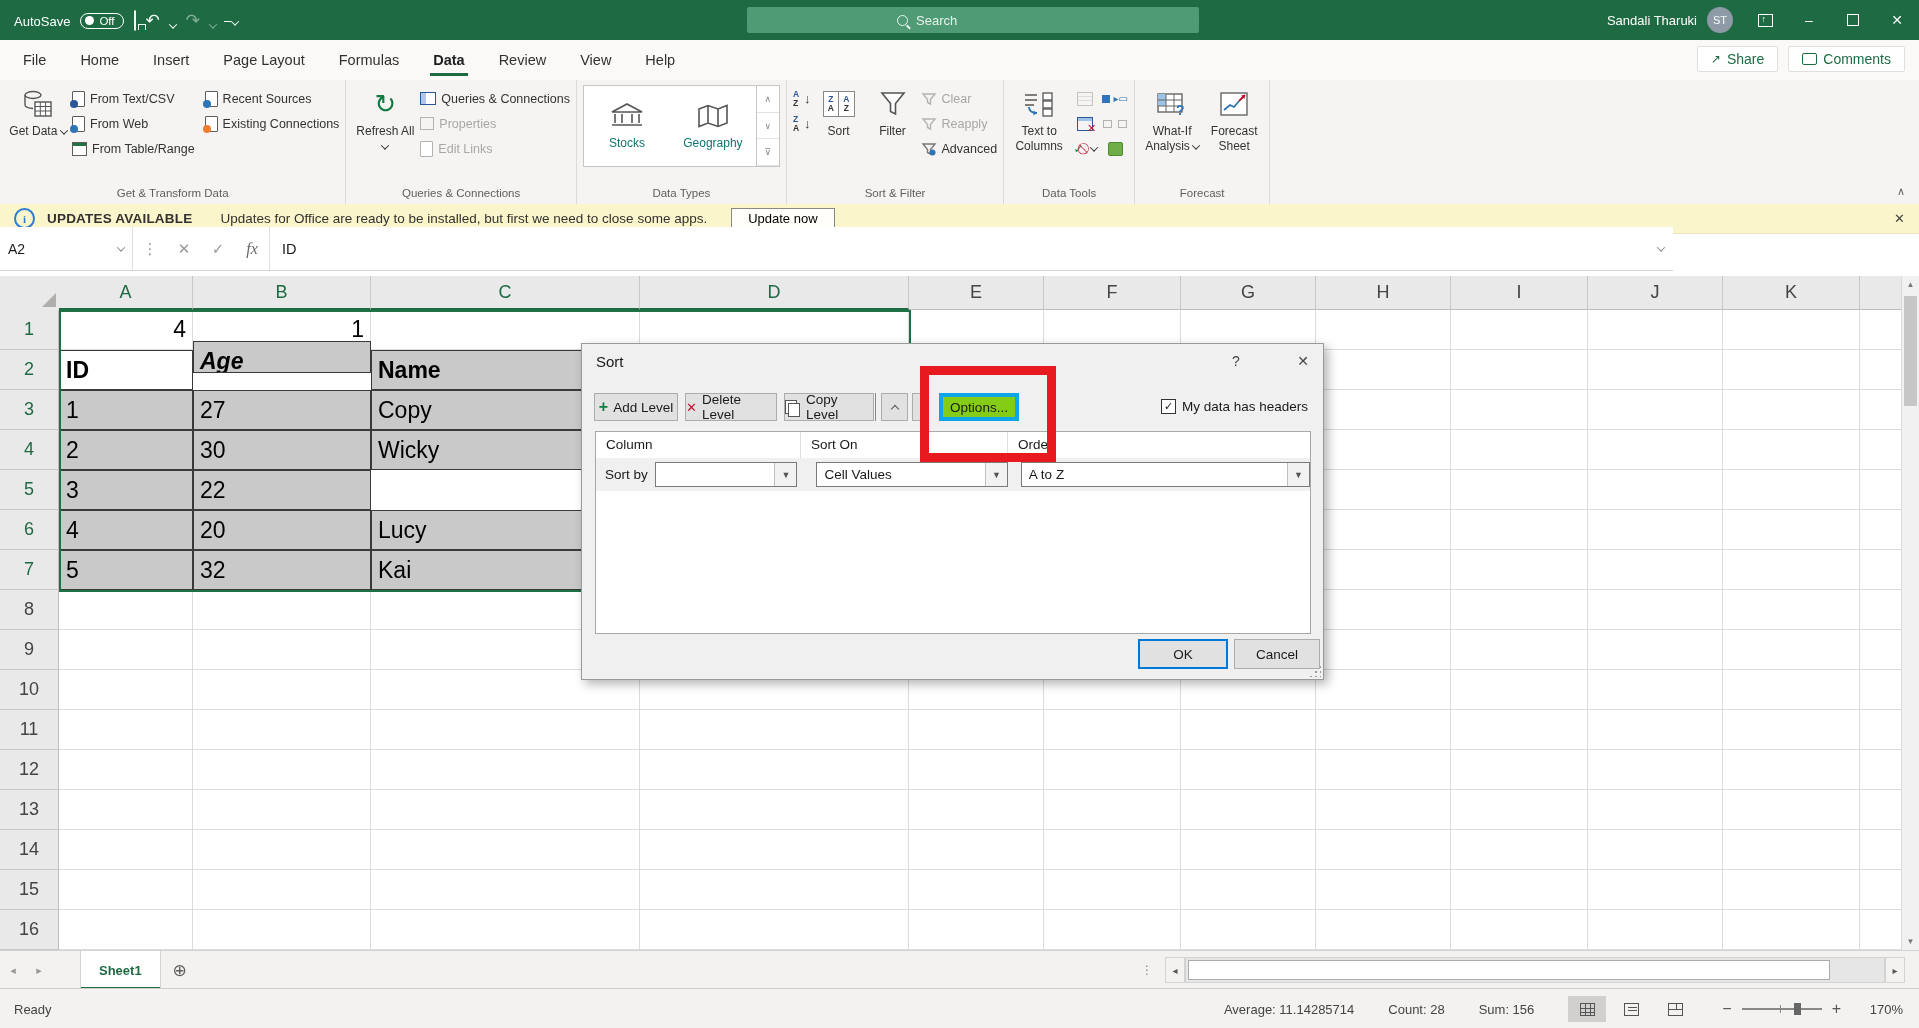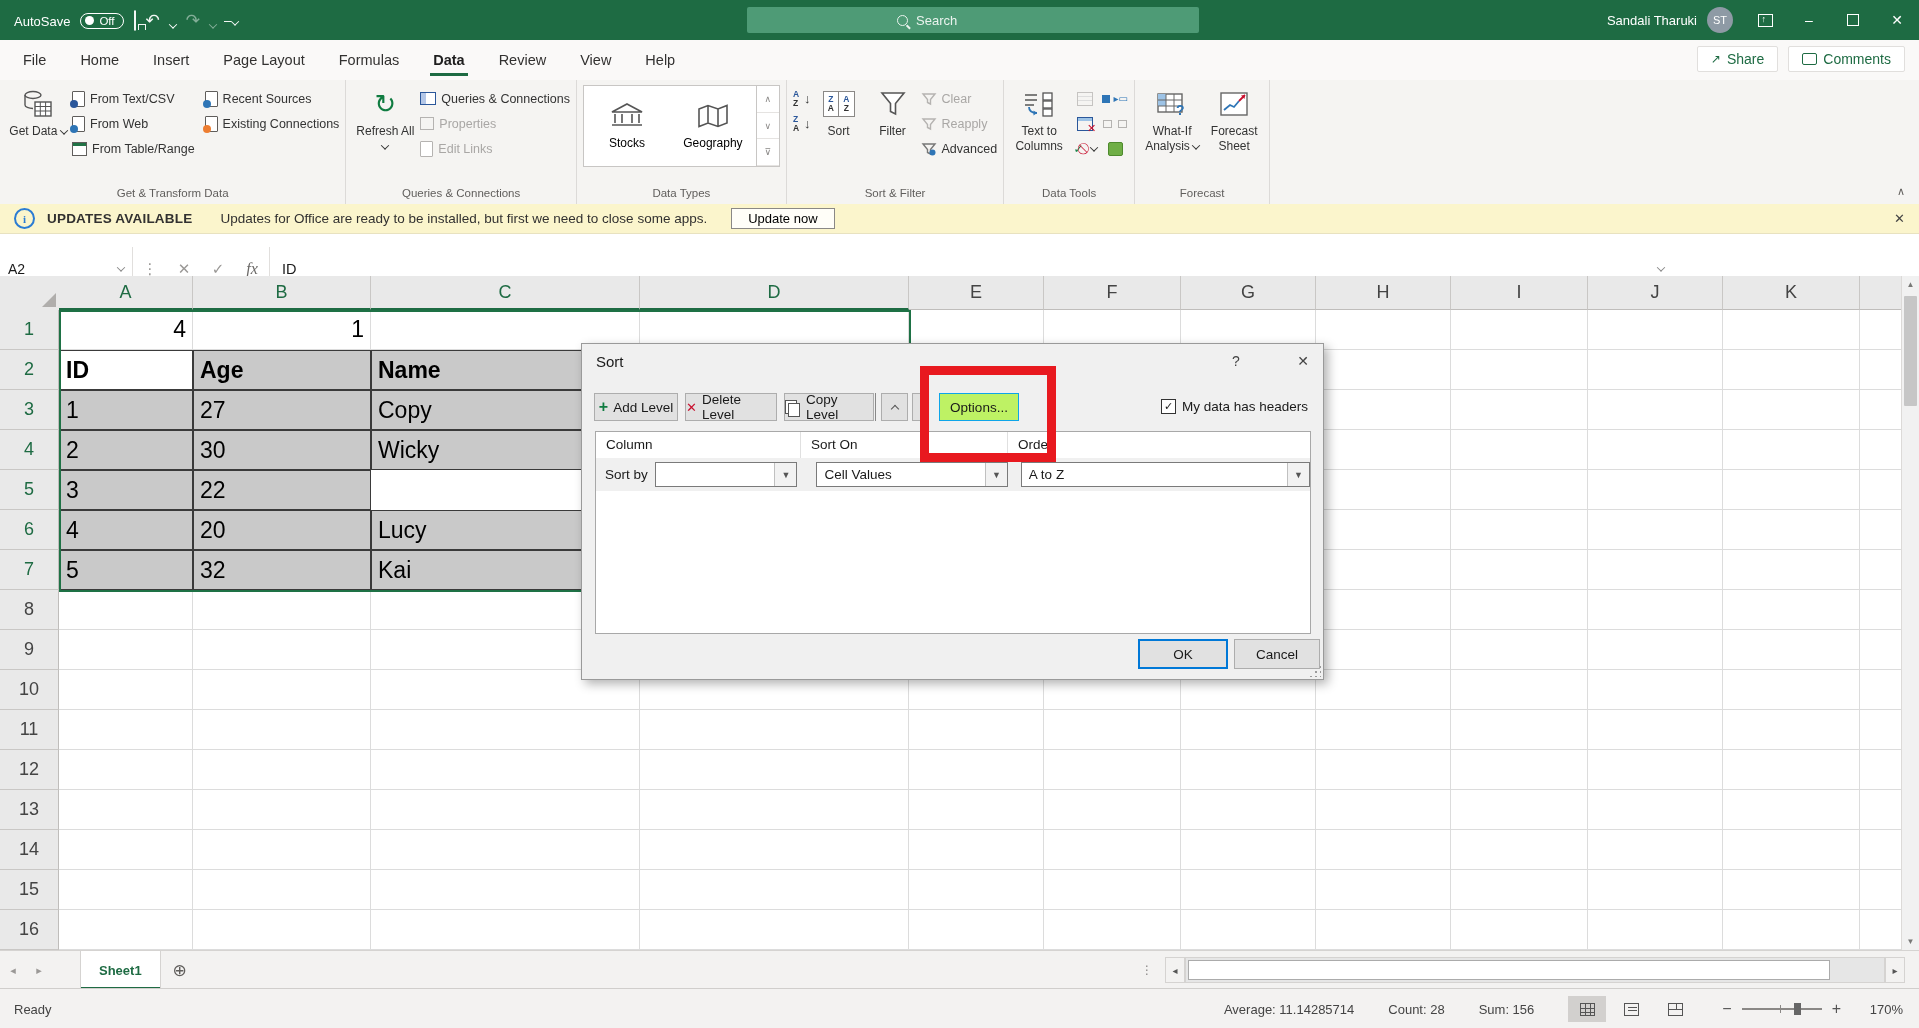--- a/index.html
+++ b/index.html
@@ -49,42 +49,42 @@
   .sml.off{color:#A9A7A5;}
   .doc{width:11px;height:14px;border:1.3px solid #5f5d5b;border-radius:1px;background:#fff;position:relative;flex:none;}
   .doc .bdg{position:absolute;left:-3px;bottom:-2px;width:8px;height:8px;border-radius:50%;}
   .doc.off{border-color:#B5B3B1;}
   .gridic{width:13px;height:12px;border:1.2px solid #5f5d5b;background:
           linear-gradient(#217346,#217346) 0 0/13px 3px no-repeat,#fff;flex:none;}
   .glyph{font-size:20px;line-height:1;}
   .green{color:#107C41;} .blue{color:#2B579A;} .red{color:#C8102E;} .gray{color:#A9A7A5;}
   
   .gallery{display:flex;border:1px solid #C8C6C4;background:#fff;height:80px;margin-top:2px;}
-  .gal-item{width:86px;display:flex;flex-direction:column;align-items:center;justify-content:center;gap:6px;font-size:12px;color:#000000;cursor:pointer;}
+  .gal-item{width:86px;display:flex;flex-direction:column;align-items:center;justify-content:center;gap:6px;font-size:12px;color:#0f766e;cursor:pointer;}
   .galbtns{display:flex;flex-direction:column;width:22px;border-left:1px solid #C8C6C4;}
   .galbtns div{flex:1;display:flex;align-items:center;justify-content:center;color:#8a8886;font-size:9px;cursor:pointer;border-bottom:1px solid #E5E3E1;}
   
   .azmini{display:flex;flex-direction:column;font-size:8.5px;font-weight:700;line-height:1.05;}
   .sorticon{width:30px;height:24px;border:1px solid #8a8886;background:#fff;display:flex;}
   .sorticon::before{content:"";}
   .sorticon .half{flex:1;display:flex;flex-direction:column;align-items:center;font-size:8.5px;font-weight:700;line-height:1.1;border-right:1px solid #8a8886;padding-top:3px;}
   .sorticon .half:last-child{border-right:none;}
   .sorticon-top{width:30px;height:4px;background:#B5B3B1;margin-bottom:0;}
   
   .cb{width:13px;height:13px;border:1px solid #333;background:#fff;display:inline-flex;align-items:center;justify-content:center;font-size:11px;color:#1a1a1a;}
   
   #banner{position:absolute;left:0;top:204px;width:1919px;height:29px;background:#FBF5CC;border-bottom:1px solid #E8E2C0;
           display:flex;align-items:center;font-size:13.5px;color:#323130;}
   .info-i{width:17px;height:17px;border-radius:50%;border:2px solid #2B7CD3;color:#2B7CD3;font-size:11px;font-weight:700;
           display:flex;align-items:center;justify-content:center;margin:0 12px 0 14px;font-family:"Liberation Serif",serif;}
   #banner .bold{font-weight:700;margin-right:28px;letter-spacing:.2px;}
   #upd-btn{margin-left:24px;border:1px solid #8A8886;background:#FFFEF8;padding:2px 16px;font-size:13px;cursor:pointer;}
   #banner-close{position:absolute;right:14px;font-size:13px;color:#444;cursor:pointer;}
   
-  #fbar{position:absolute;left:0;top:247px;width:1673px;height:43px;background:#fff;border-bottom:1px solid #D5D3D1;display:flex;align-items:stretch;}
+  #fbar{position:absolute;left:0;top:227px;width:1673px;height:43px;background:#fff;border-bottom:1px solid #D5D3D1;display:flex;align-items:stretch;}
   #namebox{width:116px;border-right:1px solid #E1DFDD;display:flex;align-items:center;justify-content:space-between;
            padding:0 8px;font-size:14px;color:#1a1a1a;}
   .fbtn{width:34px;display:flex;align-items:center;justify-content:center;color:#9a9896;font-size:15px;cursor:pointer;}
   .fx{font-family:"Liberation Serif","DejaVu Serif",serif;font-style:italic;color:#6a6866;font-size:16px;}
   #fxval{flex:1;display:flex;align-items:center;padding-left:12px;font-size:14.5px;color:#1a1a1a;border-left:1px solid #E1DFDD;}
   
   #gridwrap{position:absolute;left:0;top:276px;width:1902px;height:674px;overflow:hidden;background:#fff;}
   #corner{position:absolute;left:0;top:0;width:59px;height:34px;background:#E9E9E9;border-right:1px solid #BFBDBB;border-bottom:1px solid #BFBDBB;}
   #corner::after{content:"";position:absolute;right:3px;bottom:3px;border-style:solid;border-width:0 0 14px 14px;border-color:transparent transparent #B0AEAC transparent;}
   .colhdr{position:absolute;top:0;height:34px;background:#E9E9E9;border-right:1px solid #C9C7C5;border-bottom:1px solid #BFBDBB;
@@ -106,21 +106,21 @@
   #vthumb{position:absolute;left:2px;top:20px;width:13px;height:110px;background:#C6C6C6;border-radius:1px;}
   #vscroll .arr.btm{position:absolute;bottom:0;width:100%;}
   
   #dialog{position:absolute;left:581px;top:343px;width:741px;height:335px;background:#F0F0F0;border:1px solid #9a9a9a;
           box-shadow:4px 4px 10px rgba(0,0,0,.3);z-index:10;font-size:14px;color:#1a1a1a;}
   #dlg-title{position:absolute;left:14px;top:9px;font-size:15px;}
   #dlg-help{position:absolute;left:650px;top:9px;color:#444;cursor:pointer;}
   #dlg-close{position:absolute;right:14px;top:9px;color:#444;font-size:14px;cursor:pointer;}
   .dbtn{position:absolute;top:49px;height:28px;background:#E1E1E1;border:1px solid #ADADAD;display:flex;align-items:center;
         justify-content:center;gap:5px;font-size:13.5px;cursor:pointer;box-sizing:border-box;}
-  #dlg-options{background:#bef264;border:1px solid #0ea5e9;}
+  #dlg-options{background:#84cc16;border:4px solid #0ea5e9;}
   .tbar-sep{position:absolute;left:293px;top:49px;width:1px;height:28px;background:#888;}
   #dlg-check{position:absolute;left:579px;top:55px;display:flex;align-items:center;gap:6px;font-size:13.5px;cursor:pointer;}
   #dlg-list{position:absolute;left:13px;top:87px;width:716px;height:203px;background:#fff;border:1px solid #A8A8A8;box-sizing:border-box;}
   .lhdr{position:absolute;top:0;height:26px;line-height:26px;padding-left:10px;font-size:13.5px;border-right:1px solid #E0E0E0;box-sizing:border-box;}
   #lrow{position:absolute;left:0;top:26px;width:714px;height:33px;background:#F0F0F0;display:flex;align-items:center;}
   #sortby-lbl{width:48px;padding-left:9px;font-size:13.5px;}
   .dd{height:25px;background:#fff;border:1px solid #7a7a7a;display:flex;align-items:center;justify-content:space-between;
       box-sizing:border-box;font-size:13.5px;padding-left:7px;cursor:pointer;}
   .dd .ddarr{width:21px;align-self:stretch;border-left:1px solid #C0C0C0;background:#F2F2F2;display:flex;align-items:center;justify-content:center;color:#555;font-size:9px;}
   #dlg-ok{position:absolute;left:556px;top:295px;width:90px;height:30px;background:#E1E1E1;border:2px solid #0078D7;
@@ -532,21 +532,21 @@
       <div class="cell" style="left: 581px; top: 0px; width: 269px; height: 40px;"></div>
       <div class="cell" style="left: 850px; top: 0px; width: 135px; height: 40px;"></div>
       <div class="cell" style="left: 985px; top: 0px; width: 137px; height: 40px;"></div>
       <div class="cell" style="left: 1122px; top: 0px; width: 135px; height: 40px;"></div>
       <div class="cell" style="left: 1257px; top: 0px; width: 135px; height: 40px;"></div>
       <div class="cell" style="left: 1392px; top: 0px; width: 137px; height: 40px;"></div>
       <div class="cell" style="left: 1529px; top: 0px; width: 135px; height: 40px;"></div>
       <div class="cell" style="left: 1664px; top: 0px; width: 137px; height: 40px;"></div>
       <div class="cell" style="left: 1801px; top: 0px; width: 42px; height: 40px;"></div>
       <div class="cell b dark" style="left: 0px; top: 40px; width: 134px; height: 40px;">ID</div>
-      <div class="cell b dark gray" style="left: 134px; top: 40px; width: 178px; height: 40px;">Age</div>
+      <div class="cell b dark gray" style="left: 134px; top: 31px; width: 178px; height: 32px; font-style: italic;">Age</div>
       <div class="cell b dark gray" style="left: 312px; top: 40px; width: 269px; height: 40px;">Name</div>
       <div class="cell b" style="left: 581px; top: 40px; width: 269px; height: 40px;"></div>
       <div class="cell b" style="left: 850px; top: 40px; width: 135px; height: 40px;"></div>
       <div class="cell b" style="left: 985px; top: 40px; width: 137px; height: 40px;"></div>
       <div class="cell b" style="left: 1122px; top: 40px; width: 135px; height: 40px;"></div>
       <div class="cell b" style="left: 1257px; top: 40px; width: 135px; height: 40px;"></div>
       <div class="cell b" style="left: 1392px; top: 40px; width: 137px; height: 40px;"></div>
       <div class="cell b" style="left: 1529px; top: 40px; width: 135px; height: 40px;"></div>
       <div class="cell b" style="left: 1664px; top: 40px; width: 137px; height: 40px;"></div>
       <div class="cell b" style="left: 1801px; top: 40px; width: 42px; height: 40px;"></div>

